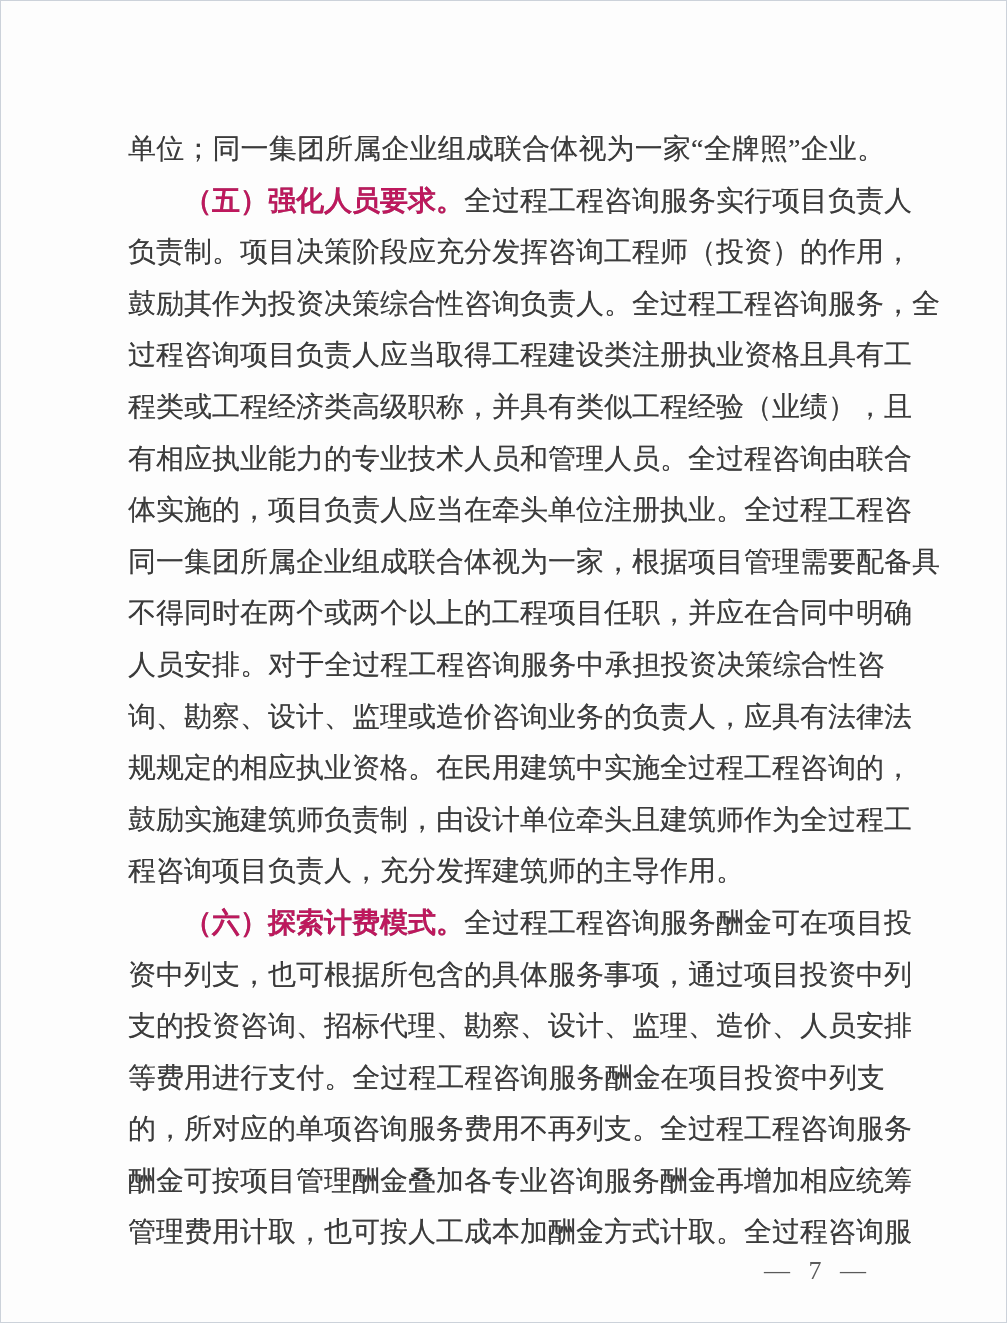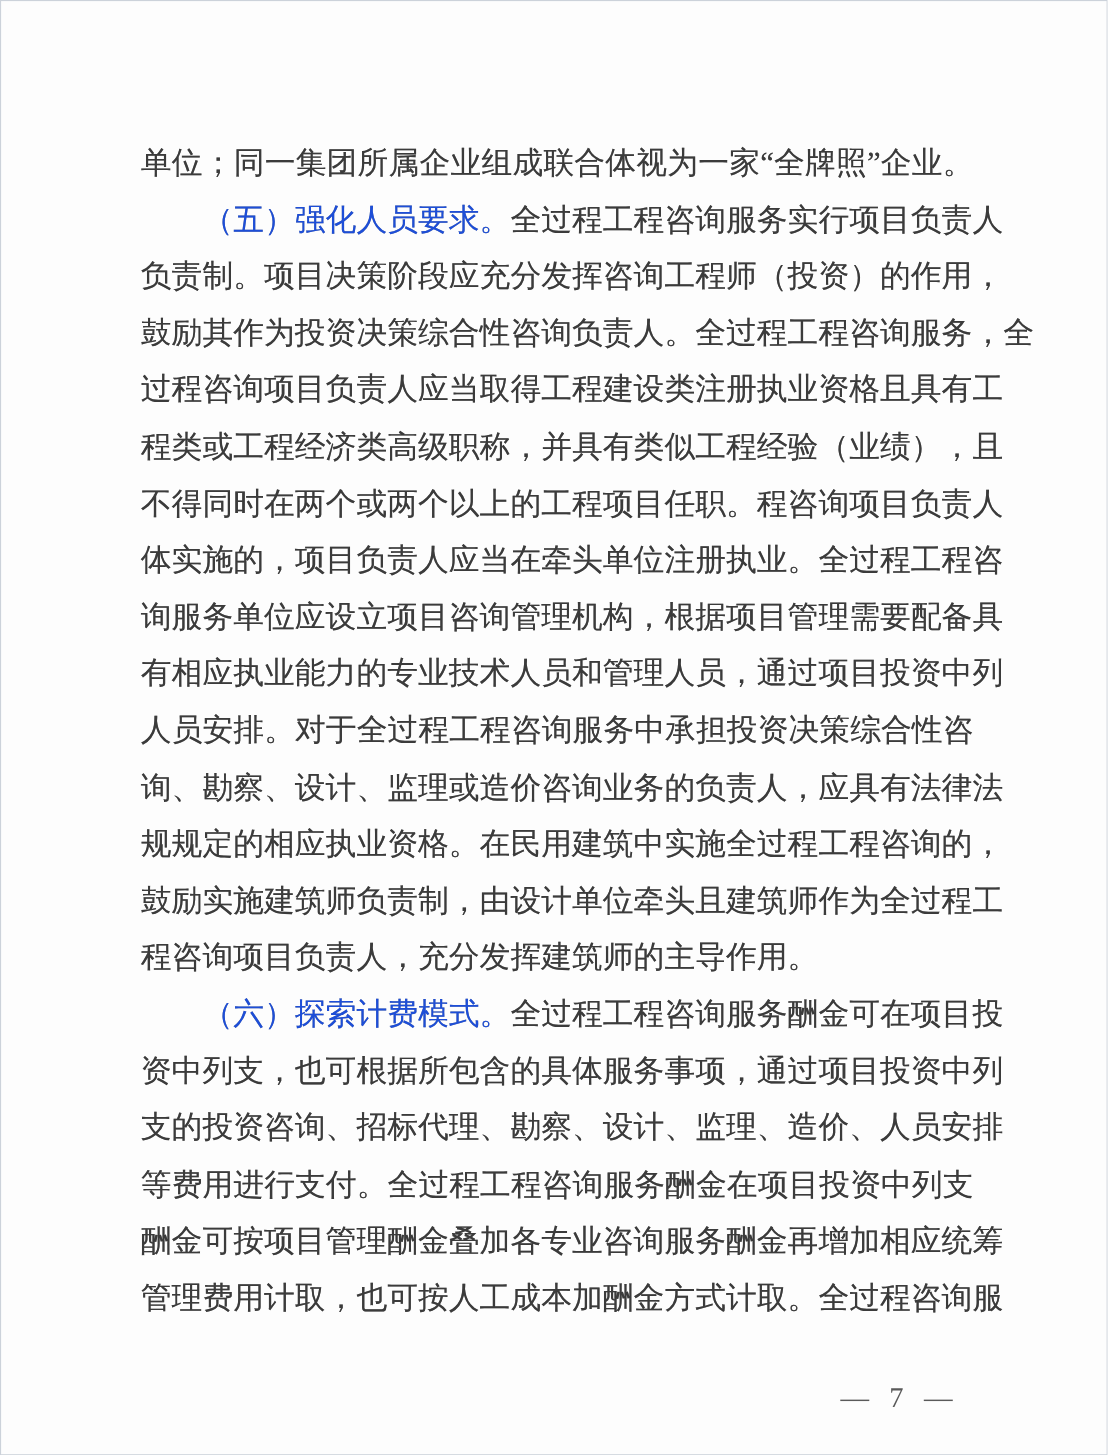--- a/index.html
+++ b/index.html
@@ -37,22 +37,22 @@
     text-shadow: 0 0 0.6px rgba(60,60,60,0.55);
   }
   .line.no-fill {
     text-align: left;
     text-align-last: left;
   }
   .line.indent {
     text-indent: 2em;
   }
   .line b {
-    font-weight: normal;
-    color: #1d4ed8;
+    font-weight: bold;
+    color: #be185d;
   }
   .footer {
     position: absolute;
     top: 1255px;
     left: 0;
     width: 1005px;
     text-align: right;
     padding-right: 134px;
     box-sizing: border-box;
   }
@@ -67,32 +67,33 @@
 <body>
 
 <div class="page">
   <div class="text-block" id="lines">
       <div class="line">单位；同一集团所属企业组成联合体视为一家“全牌照”企业。</div>
       <div class="line indent"><b>（五）强化人员要求。</b>全过程工程咨询服务实行项目负责人</div>
       <div class="line">负责制。项目决策阶段应充分发挥咨询工程师（投资）的作用，</div>
       <div class="line">鼓励其作为投资决策综合性咨询负责人。全过程工程咨询服务，全</div>
       <div class="line">过程咨询项目负责人应当取得工程建设类注册执业资格且具有工</div>
       <div class="line">程类或工程经济类高级职称，并具有类似工程经验（业绩），且</div>
-      <div class="line">不得同时在两个或两个以上的工程项目任职。程咨询项目负责人</div>
+      <div class="line">有相应执业能力的专业技术人员和管理人员。全过程咨询由联合</div>
       <div class="line">体实施的，项目负责人应当在牵头单位注册执业。全过程工程咨</div>
-      <div class="line">询服务单位应设立项目咨询管理机构，根据项目管理需要配备具</div>
-      <div class="line">有相应执业能力的专业技术人员和管理人员，通过项目投资中列</div>
+      <div class="line">同一集团所属企业组成联合体视为一家，根据项目管理需要配备具</div>
+      <div class="line">不得同时在两个或两个以上的工程项目任职，并应在合同中明确</div>
       <div class="line">人员安排。对于全过程工程咨询服务中承担投资决策综合性咨</div>
       <div class="line">询、勘察、设计、监理或造价咨询业务的负责人，应具有法律法</div>
       <div class="line">规规定的相应执业资格。在民用建筑中实施全过程工程咨询的，</div>
       <div class="line">鼓励实施建筑师负责制，由设计单位牵头且建筑师作为全过程工</div>
       <div class="line no-fill">程咨询项目负责人，充分发挥建筑师的主导作用。</div>
       <div class="line indent"><b>（六）探索计费模式。</b>全过程工程咨询服务酬金可在项目投</div>
       <div class="line">资中列支，也可根据所包含的具体服务事项，通过项目投资中列</div>
       <div class="line">支的投资咨询、招标代理、勘察、设计、监理、造价、人员安排</div>
       <div class="line">等费用进行支付。全过程工程咨询服务酬金在项目投资中列支</div>
+      <div class="line">的，所对应的单项咨询服务费用不再列支。全过程工程咨询服务</div>
       <div class="line">酬金可按项目管理酬金叠加各专业咨询服务酬金再增加相应统筹</div>
       <div class="line">管理费用计取，也可按人工成本加酬金方式计取。全过程咨询服</div>
     </div>
   <div class="footer">
     <span class="page-number">— 7 —</span>
   </div>
 </div>
 
 </body></html>

